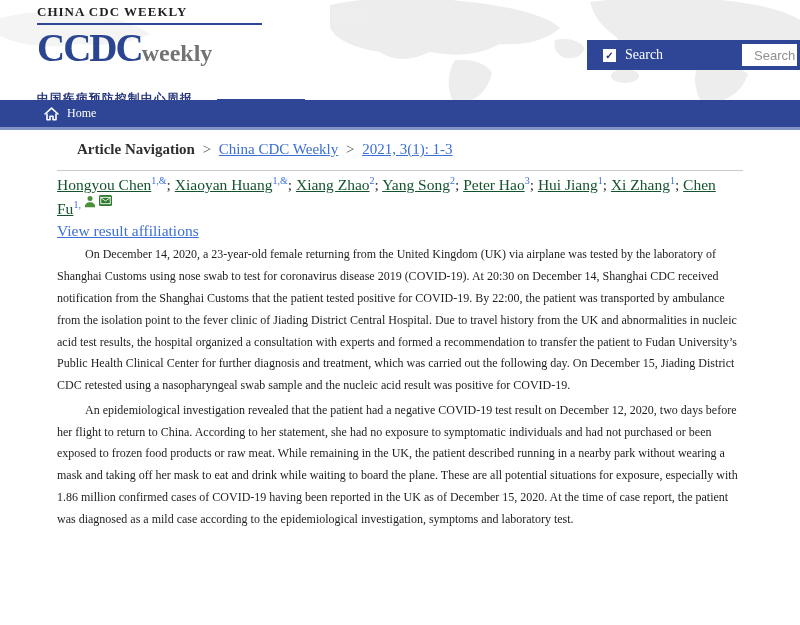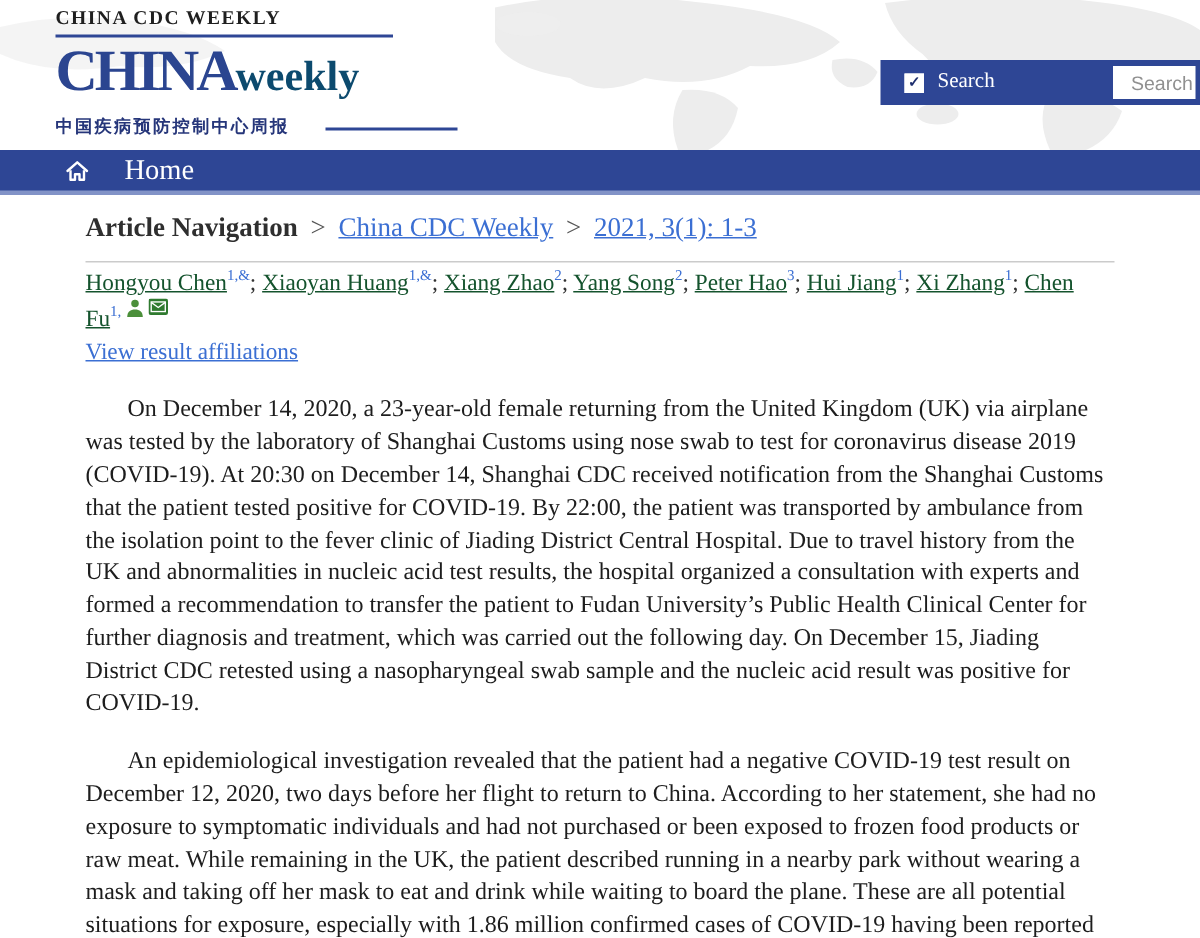--- a/index.html
+++ b/index.html
@@ -10,22 +10,22 @@
   .site-header { position: relative; height: 100px; background: #ffffff; overflow: hidden; }
   .world-map { position: absolute; top: 0; left: 0; width: 800px; height: 100px; }
   .masthead { position: absolute; left: 37px; top: 4px; z-index: 2; }
   .kicker {
     display: block; width: 225px; font-size: 13px; font-weight: bold;
     letter-spacing: 1px; color: #1f1f1f; padding-bottom: 3px;
     border-bottom: 2px solid #2e4695;
   }
   .logo-line { margin-top: 3px; white-space: nowrap; line-height: 40px; }
   .logo-main { font-size: 39px; font-weight: 800; color: #2b4590; letter-spacing: -2px; }
-  .logo-suffix { font-size: 28px; font-weight: 600; color: #0c4a6e; letter-spacing: 0px; }
-  .cn-line { display: flex; align-items: center; margin-top: 1px; gap: 20px; }
+  .logo-suffix { font-size: 24px; font-weight: 600; color: #737373; letter-spacing: 0px; }
+  .cn-line { display: flex; align-items: center; margin-top: 15px; gap: 20px; }
   .logo-cn { font-size: 11.5px; font-weight: bold; color: #26367a; letter-spacing: 1.5px; white-space: nowrap; }
   .cn-rule { width: 88px; height: 2px; background: #2e4695; margin-left: 4px; margin-top: 3px; }
 
   .search-widget {
     position: absolute; right: 0; top: 40px; z-index: 2;
     width: 213px; height: 30px; background: #2e4695;
     display: flex; align-items: center; padding-left: 16px;
   }
   .search-checkbox {
     width: 13px; height: 13px; background: #ffffff; border: 1px solid #ffffff;
@@ -40,48 +40,48 @@
     padding-left: 12px;
   }
   .search-input::placeholder { color: #909090; opacity: 1; }
 
   
   .home-bar {
     height: 30px; background: #2e4695; border-bottom: 3px solid #8293c7;
     display: flex; align-items: center; padding-left: 43px; cursor: pointer;
   }
   .home-icon { display: inline-flex; margin-right: 7px; }
-  .home-label { color: #ffffff; font-size: 19px; margin-left: 16px; }
+  .home-label { color: #ffffff; font-size: 12px; }
 
   
   .content { padding: 11px 57px 0 57px; }
 
-  .breadcrumb { font-size: 18px; color: #2f2f2f; }
+  .breadcrumb { font-size: 15px; color: #2f2f2f; margin-left: 20px; }
   .breadcrumb-label { font-weight: bold; color: #2f2f2f; }
   .crumb-sep { color: #555; padding: 0 4px; }
   a.link { color: #3b6fd3; text-decoration: underline; cursor: pointer; }
 
   .divider { border: none; border-top: 1px solid #cbcbcb; margin-top: 12px; }
 
   .article-title {
     text-align: center; color: #4257a5; font-size: 19.5px; font-weight: normal;
     line-height: 29px; margin: 13px 0 13px 0;
   }
 
   .authors-line { font-size: 15.5px; line-height: 20px; }
   .author-link { color: #14532d; text-decoration: underline; cursor: pointer; }
   .author-sup { font-size: 10px; color: #3b6fd3; }
   .author-sep { color: #333; }
   .author-icons { white-space: nowrap; }
   .author-icons svg { vertical-align: top; margin-left: 3px; cursor: pointer; }
   .affil-link { display: inline-block; margin-top: 2px; font-size: 15.5px; }
 
   .article-body p {
-    font-size: 16px; line-height: 21.8px; color: #1d1d1d;
-    text-indent: 28px; margin-top: 17px;
+    font-size: 12px; line-height: 21.8px; color: #1d1d1d;
+    text-indent: 28px; margin-top: 3px;
   }
 </style>
 </head>
 <body>
 
 <header class="site-header">
   <svg class="world-map" viewBox="0 0 800 100" preserveAspectRatio="none" aria-hidden="true">
     <g fill="#ededed">
       <path d="M330 5 Q390 -8 470 2 Q540 10 560 28 Q540 46 500 44 Q470 60 430 52 Q400 66 380 52 Q340 46 330 28 Z"></path>
       <path d="M455 60 Q480 58 492 72 Q488 92 472 100 L452 100 Q444 78 455 60 Z"></path>
@@ -90,21 +90,21 @@
       <path d="M0 18 Q40 8 90 14 Q130 20 150 34 Q120 48 80 44 Q40 50 10 40 L0 36 Z" opacity="0.6"></path>
       <path d="M555 40 Q575 36 585 48 Q580 60 565 58 Q552 52 555 40 Z"></path>
       <ellipse cx="625" cy="76" rx="14" ry="7"></ellipse>
       <ellipse cx="352" cy="16" rx="22" ry="8" opacity="0.8"></ellipse>
     </g>
   </svg>
 
   <div class="masthead">
     <span class="kicker">CHINA CDC WEEKLY</span>
     <div class="logo-line">
-      <span class="logo-main">CHINA</span><span class="logo-suffix">weekly</span>
+      <span class="logo-main">CCDC</span><span class="logo-suffix">weekly</span>
     </div>
     <div class="cn-line">
       <span class="logo-cn">中国疾病预防控制中心周报</span>
       <span class="cn-rule"></span>
     </div>
   </div>
 
   <div class="search-widget">
     <span class="search-checkbox">
         <span>✓</span>

